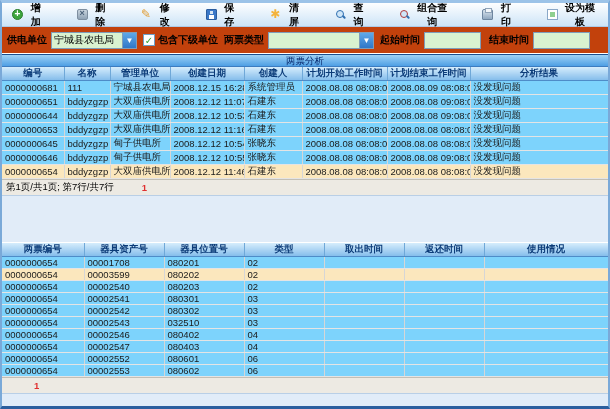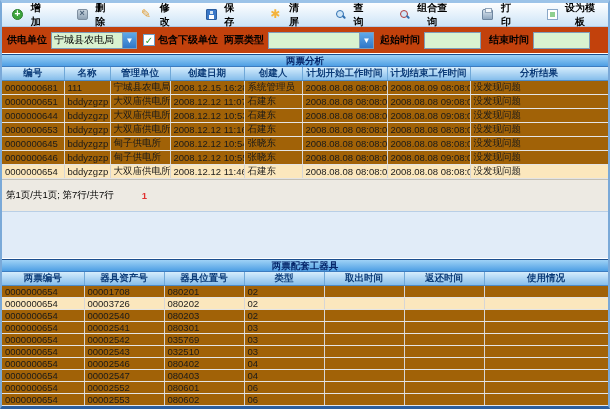--- a/index.html
+++ b/index.html
@@ -81,41 +81,41 @@
     width:12px; height:12px; border:1px solid #6FA0C8; background:#fff;
     display:inline-flex; align-items:center; justify-content:center;
     font-size:10px; color:#2E9E2E; font-weight:bold; margin-right:3px; cursor:pointer;
   }
   
   .panel { background:#fff; border-top:1px solid #FFF; }
   .panel-title {
     height:13px; line-height:12px;
     background:linear-gradient(#9FD2F6,#4E9FE4);
     border-top:1px solid #1B4E8E; border-bottom:1px solid #3C7CC0;
-    color:#06276B; font-size:9.5px; font-weight:bold; text-align:center;
-  }
-  table.grid { width:606px; border-collapse:collapse; table-layout:fixed; background:#a16207;padding-left:16px; }
+    color:#06276B; font-size:9.5px; font-weight:normal; text-align:center;
+  }
+  table.grid { width:606px; border-collapse:collapse; table-layout:fixed; background:#7dd3fc;padding-left:16px; }
   table.grid th {
     height:13px; padding:0 2px;
     background:linear-gradient(#D6EDFC,#85BDEB);
     border-right:1px solid #6FA8D8; border-bottom:1px solid #4E8CC8;
     color:#0B3B78; font-size:9.5px; font-weight:bold; text-align:center;
     overflow:hidden; white-space:nowrap; cursor:pointer;
   }
   table.grid td {
     padding:0 3px; font-size:9.5px; color:#1A1A1A;
     border-right:1px solid #D6D6D6; border-bottom:1px solid #E4E4E4;
     overflow:hidden; white-space:nowrap;
   }
   #t1 td { height:11.4px;margin-left:40px; }
   #t2 td { height:12px; }
   tr.sel td { background:#FBE7BD; }
   table.grid tr { cursor:pointer; }
   .pager {
-    height:32px; flex:0 0 16px;
+    height:16px; flex:0 0 16px;
     display:flex; align-items:center;
     background:#EDEAE3; border-top:1px solid #C2BFB6;
     font-size:9.5px; color:#000; padding-left:4px;
   }
   .pgnum { color:#E03030; margin-left:28px; font-weight:bold; }
   .gap { height:47px; flex:0 0 47px; background:#E1ECF8; border-top:1px solid #B9CFE6; }
   .bottomfill { flex:1; background:#E1ECF8; border-top:1px solid #B9CFE6; }
 </style>
 </head>
 <body>
@@ -280,21 +280,20 @@
     </table>
     <div class="pager">
       <span>第1页/共1页; 第7行/共7行</span>
       <span class="pgnum">1</span>
     </div>
   </div>
 
   <div class="gap"></div>
 
   <div class="panel">
-    <div class="panel-title">两票配套工器具</div>
     <table class="grid" id="t2">
       <colgroup>
         <col style="width:82px">
           <col style="width:80px">
           <col style="width:80px">
           <col style="width:80px">
         <col style="width:80px">
           <col style="width:80px">
           <col style="width:124px">
       </colgroup>
@@ -314,21 +313,21 @@
             <td>0000000654</td>
             <td>00001708</td>
             <td>080201</td>
             <td>02</td>
             <td></td>
             <td></td>
             <td></td>
           </tr>
           <tr class="sel">
             <td>0000000654</td>
-            <td>00003726</td>
+            <td>00003599</td>
             <td>080202</td>
             <td>02</td>
             <td></td>
             <td></td>
             <td></td>
           </tr>
           <tr>
             <td>0000000654</td>
             <td>00002540</td>
             <td>080203</td>
@@ -342,21 +341,21 @@
             <td>00002541</td>
             <td>080301</td>
             <td>03</td>
             <td></td>
             <td></td>
             <td></td>
           </tr>
           <tr>
             <td>0000000654</td>
             <td>00002542</td>
-            <td>035769</td>
+            <td>080302</td>
             <td>03</td>
             <td></td>
             <td></td>
             <td></td>
           </tr>
           <tr>
             <td>0000000654</td>
             <td>00002543</td>
             <td>032510</td>
             <td>03</td>

